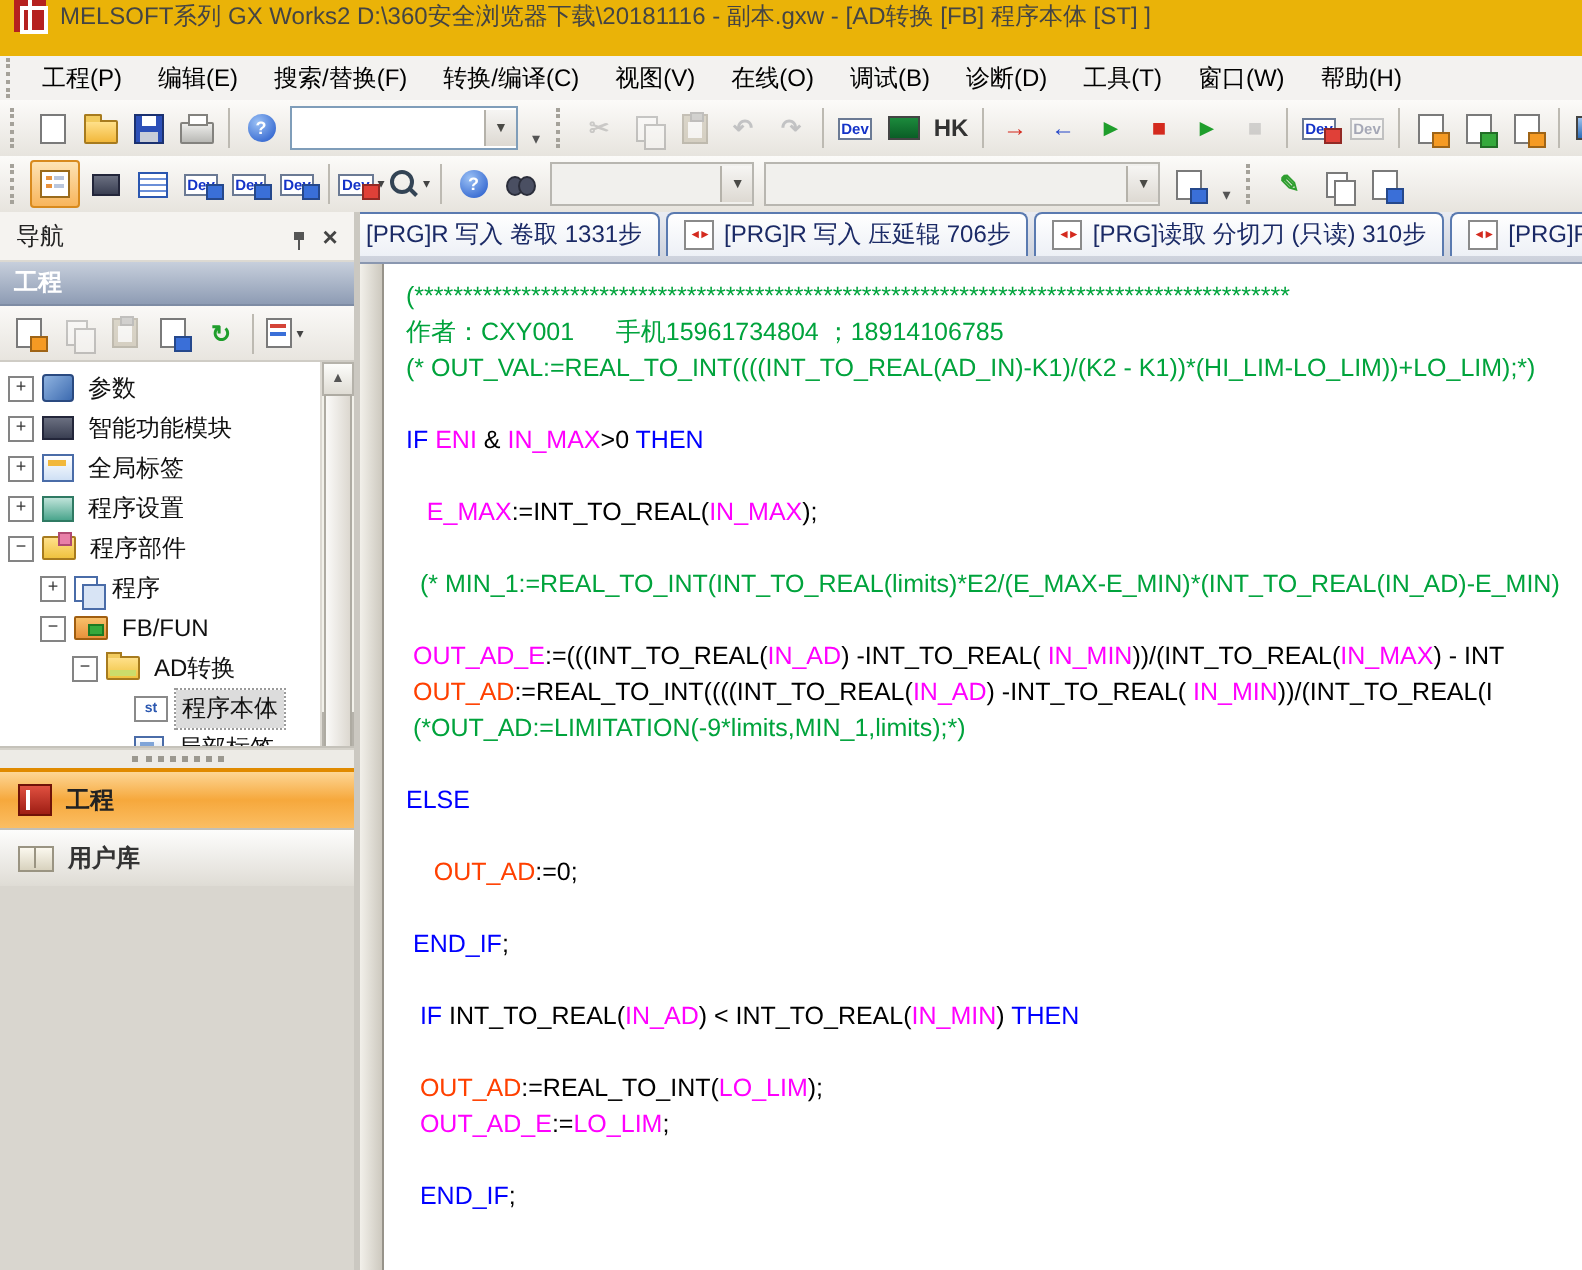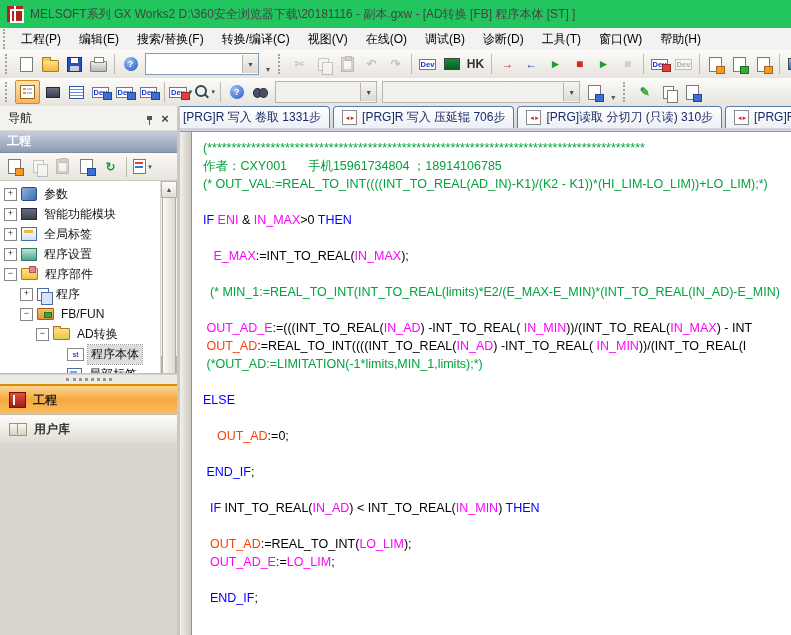--- a/index.html
+++ b/index.html
@@ -2,22 +2,22 @@
 <html style="--cc: #00A33C; --ck: #0000FF; --cv: #FF00FF; --co: #FF4000; --cp: #000000; --accent: #F5A93F;"><head>
 <meta charset="utf-8">
 <style>
   html,body{margin:0;padding:0}
   body{width:791px;height:635px;overflow:hidden;position:relative;background:#fff;
        font-family:"Liberation Sans",sans-serif;font-size:12px;color:#111;
        -webkit-font-smoothing:antialiased}
   :root{--cc:#00A33C;--ck:#0000FF;--cv:#FF00FF;--co:#FF4000;--cp:#000;--accent:#F5A93F}
 
   
-  .titlebar{position:absolute;left:0;top:0;right:0;height:28px;background:#22c55e;
-            display:flex;align-items:center;gap:7px;padding-left:7px;border-bottom:1px solid #ececec}
+  .titlebar{position:absolute;left:0;top:0;right:0;height:28px;background:#eab308;
+            display:flex;gap:7px;padding-left:7px;border-bottom:1px solid #ececec}
   .logo{width:16px;height:16px;background:#B5211F;position:relative;flex:none}
   .logo::before{content:"";position:absolute;left:3px;top:3px;width:10px;height:10px;border:2px solid #fff}
   .logo::after{content:"";position:absolute;left:7px;top:0;width:2px;height:16px;background:#fff}
   .title-text{color:#444;white-space:nowrap}
 
   .menubar{position:absolute;left:0;top:28px;right:0;height:22px;background:#F3F2F0;
            border-bottom:1px solid #E2E0DC;display:flex;align-items:center}
   .menu-item{padding:0 9px;height:22px;display:flex;align-items:center;color:#000000;cursor:default}
 
   .toolbar{position:absolute;left:0;right:0;height:28px;display:flex;align-items:center;
@@ -469,21 +469,21 @@
         <div class="code-line"><span class="sc">(* OUT_VAL:=REAL_TO_INT((((INT_TO_REAL(AD_IN)-K1)/(K2 - K1))*(HI_LIM-LO_LIM))+LO_LIM);*)</span></div>
         <div class="code-line">&nbsp;</div>
         <div class="code-line"><span class="sk">IF </span><span class="sv">ENI</span><span class="sp"> &amp; </span><span class="sv">IN_MAX</span><span class="sp">&gt;0 </span><span class="sk">THEN</span></div>
         <div class="code-line">&nbsp;</div>
         <div class="code-line"><span class="sp">   </span><span class="sv">E_MAX</span><span class="sp">:=INT_TO_REAL(</span><span class="sv">IN_MAX</span><span class="sp">);</span></div>
         <div class="code-line">&nbsp;</div>
         <div class="code-line"><span class="sp">  </span><span class="sc">(* MIN_1:=REAL_TO_INT(INT_TO_REAL(limits)*E2/(E_MAX-E_MIN)*(INT_TO_REAL(IN_AD)-E_MIN)</span></div>
         <div class="code-line">&nbsp;</div>
         <div class="code-line"><span class="sp"> </span><span class="sv">OUT_AD_E</span><span class="sp">:=(((INT_TO_REAL(</span><span class="sv">IN_AD</span><span class="sp">) -INT_TO_REAL( </span><span class="sv">IN_MIN</span><span class="sp">))/(INT_TO_REAL(</span><span class="sv">IN_MAX</span><span class="sp">) - INT</span></div>
         <div class="code-line"><span class="sp"> </span><span class="so">OUT_AD</span><span class="sp">:=REAL_TO_INT((((INT_TO_REAL(</span><span class="sv">IN_AD</span><span class="sp">) -INT_TO_REAL( </span><span class="sv">IN_MIN</span><span class="sp">))/(INT_TO_REAL(I</span></div>
-        <div class="code-line"><span class="sp"> </span><span class="sc">(*OUT_AD:=LIMITATION(-1*limits,MIN_1,limits);*)</span></div>
+        <div class="code-line"><span class="sp"> </span><span class="sc">(*OUT_AD:=LIMITATION(-9*limits,MIN_1,limits);*)</span></div>
         <div class="code-line">&nbsp;</div>
         <div class="code-line"><span class="sk">ELSE</span></div>
         <div class="code-line">&nbsp;</div>
         <div class="code-line"><span class="sp">    </span><span class="so">OUT_AD</span><span class="sp">:=0;</span></div>
         <div class="code-line">&nbsp;</div>
         <div class="code-line"><span class="sp"> </span><span class="sk">END_IF</span><span class="sp">;</span></div>
         <div class="code-line">&nbsp;</div>
         <div class="code-line"><span class="sp">  </span><span class="sk">IF</span><span class="sp"> INT_TO_REAL(</span><span class="sv">IN_AD</span><span class="sp">) &lt; INT_TO_REAL(</span><span class="sv">IN_MIN</span><span class="sp">) </span><span class="sk">THEN</span></div>
         <div class="code-line">&nbsp;</div>
         <div class="code-line"><span class="sp">  </span><span class="so">OUT_AD</span><span class="sp">:=REAL_TO_INT(</span><span class="sv">LO_LIM</span><span class="sp">);</span></div>

